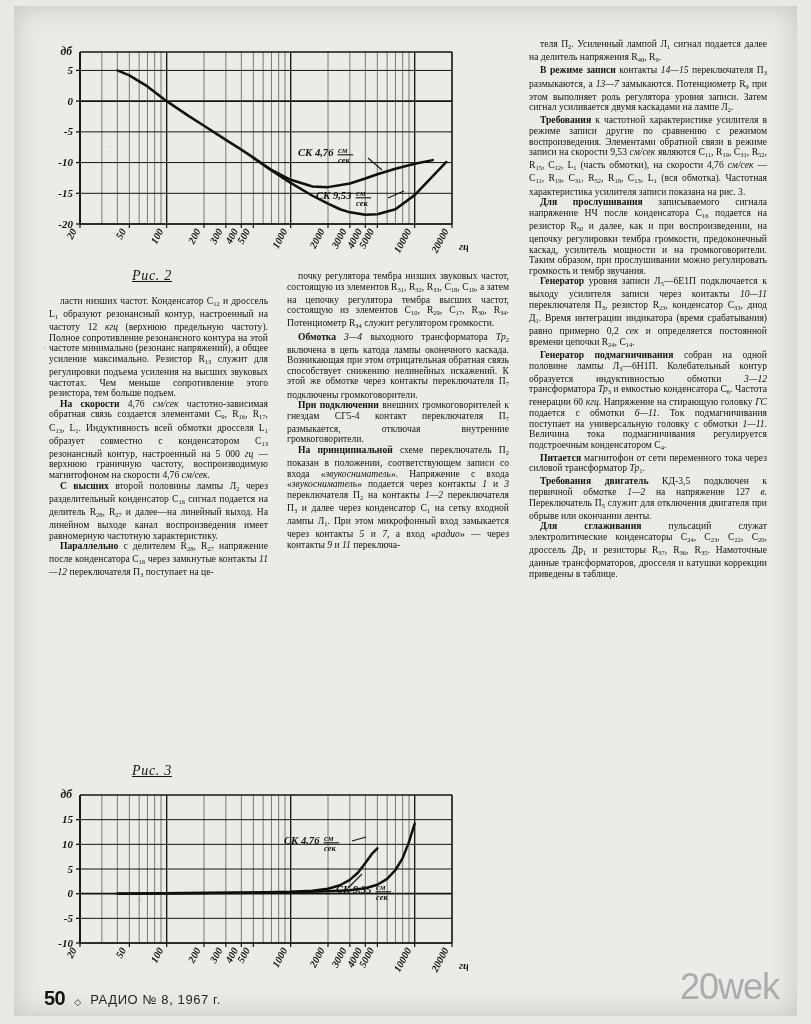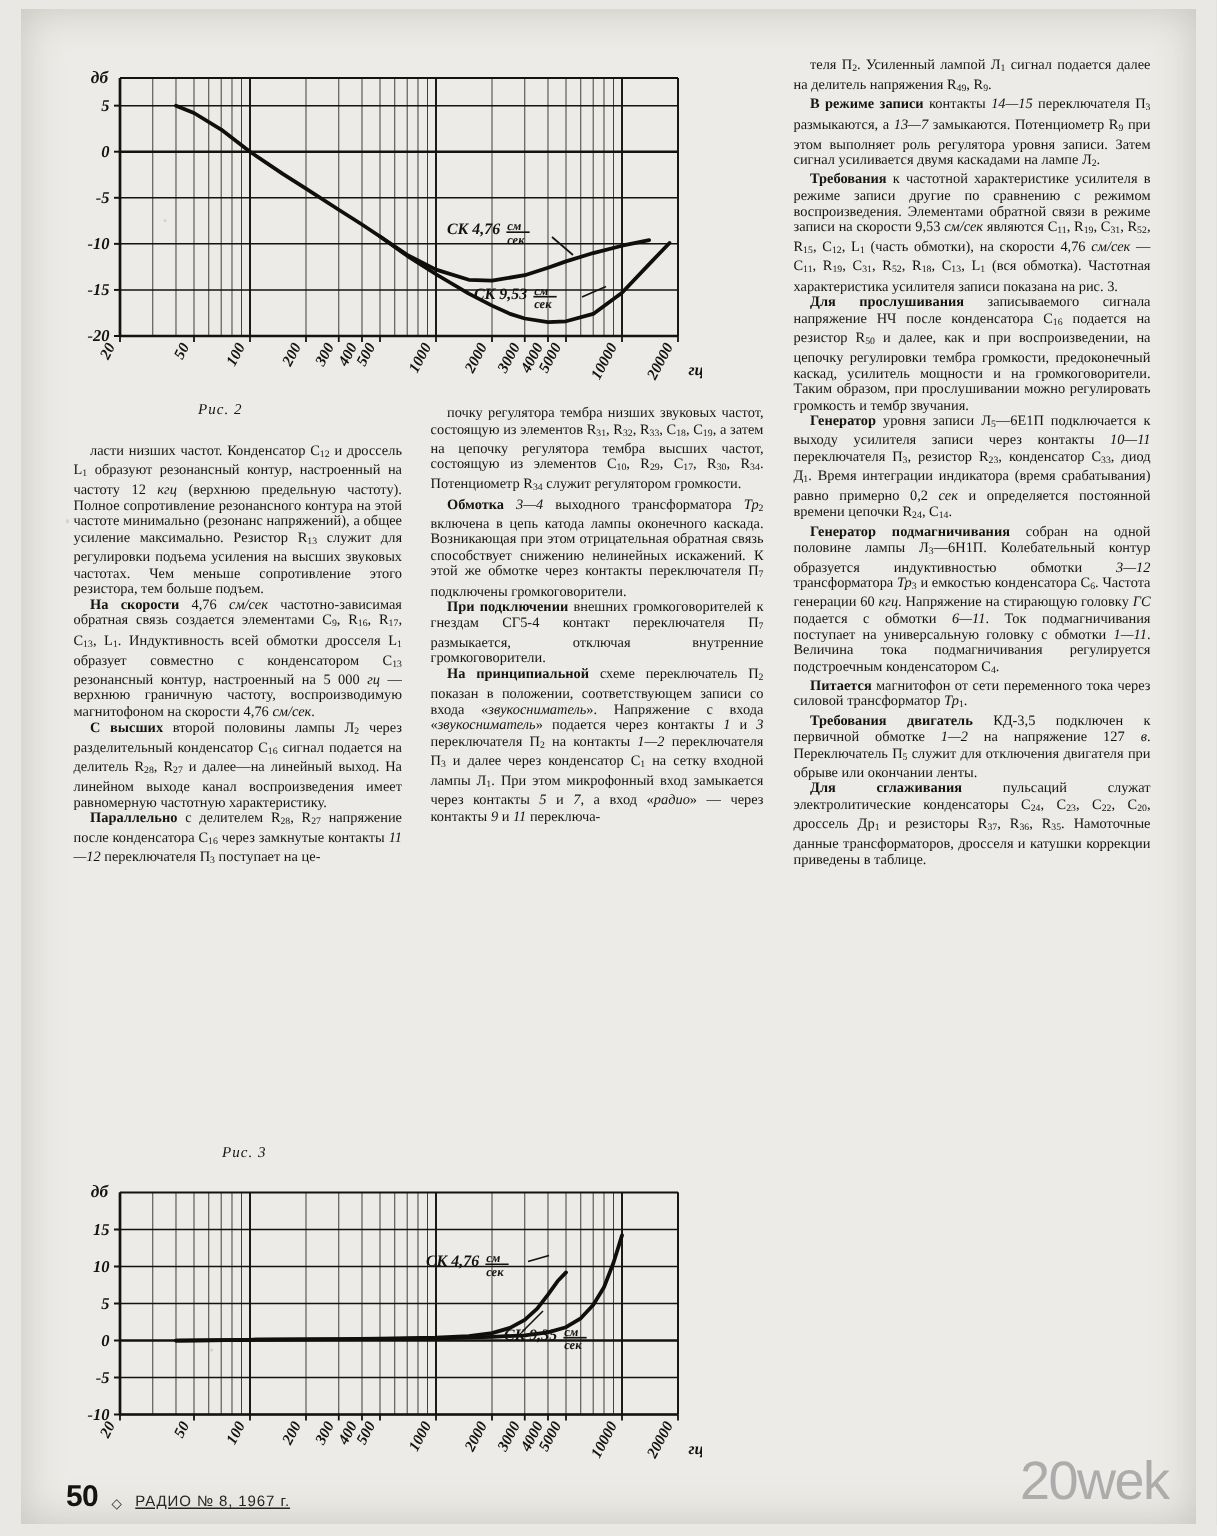--- a/index.html
+++ b/index.html
@@ -30,43 +30,43 @@
   }
   .col p { margin:0; text-indent:11px; }
   i { font-style:italic; }
   sub { font-size:0.68em; vertical-align:-0.25em; }
   b { font-weight:bold; }
 
   
   .figcap {
     position:absolute;
     font-style:italic;
-    font-size:10px;
+    font-size:14px;
     letter-spacing:.7px;
     color:#14130f;
     font-family:"Liberation Serif", serif;
+    text-decoration:underline;
   }
 
   
   .chart { position:absolute; }
   .chart svg { display:block; }
 
   
   .footer { position:absolute; left:30px; bottom:6px; display:flex; align-items:flex-end; gap:9px; }
   .pageno {
     font-family:"Liberation Sans", sans-serif;
     font-weight:bold; font-size:20px; color:#151410;
     letter-spacing:-0.5px;
   }
   .fdiamond { font-size:9px; color:#2a2924; padding-bottom:3px; }
   .fmag {
     font-family:"Liberation Sans", sans-serif;
-    font-size:10px; letter-spacing:.6px; color:#262520;
+    font-size:13px; letter-spacing:.6px; color:#262520;
     padding-bottom:3px;
-    text-decoration:underline;
   }
   .watermark {
     position:absolute; right:18px; bottom:8px;
     font-family:"Liberation Sans", sans-serif;
     font-size:36px; color:#a9a9a9; letter-spacing:-1px;
     opacity:.95;
   }
   .scanspeck {
     position:absolute; background:#bbb9b2; opacity:.5; border-radius:50%;
   }
@@ -342,21 +342,21 @@
             <g>
               <text x="288" y="112" font-family="&quot;Liberation Serif&quot;, serif" font-size="10.6" font-style="italic" font-weight="bold" fill="#141310">СК 9,35</text>
               <text x="328.1" y="109.4" font-family="&quot;Liberation Serif&quot;, serif" font-size="8.4" font-style="italic" font-weight="bold" fill="#141310">см</text>
               <line x1="327.6" y1="110.8" x2="343.1" y2="110.8" stroke="#141310" stroke-width="1.1"></line>
               <text x="328.1" y="118.6" font-family="&quot;Liberation Serif&quot;, serif" font-size="8.4" font-style="italic" font-weight="bold" fill="#141310">сек</text>
               <path d="M300 107 L314 93" fill="none" stroke="#141310" stroke-width="1.1"></path>
             </g>
           </g>
       </svg>
     </div>
-    <div class="figcap" style="left:134px; top:757px;">Рис. 3</div>
+    <div class="figcap" style="left:118px; top:757px;">Рис. 3</div>
 
     <div class="col" id="col-left" style="left:35px; top:290px; width:219px;">
         <p>ласти низших частот. Конденсатор C<sub>12</sub> и дроссель L<sub>1</sub> образуют резонансный контур, настроенный на частоту 12 <i>кгц</i> (верхнюю предельную частоту). Полное сопротивление резонансного контура на этой частоте минимально (резонанс напряжений), а общее усиление максимально. Резистор R<sub>13</sub> служит для регулировки подъема усиления на высших звуковых частотах. Чем меньше сопротивление этого резистора, тем больше подъем.</p>
         <p><b>На скорости</b> 4,76 <i>см/сек</i> частотно-зависимая обратная связь создается элементами C<sub>9</sub>, R<sub>16</sub>, R<sub>17</sub>, C<sub>13</sub>, L<sub>1</sub>. Индуктивность всей обмотки дросселя L<sub>1</sub> образует совместно с конденсатором C<sub>13</sub> резонансный контур, настроенный на 5 000 <i>гц</i> — верхнюю граничную частоту, воспроизводимую магнитофоном на скорости 4,76 <i>см/сек</i>.</p>
         <p><b>С высших</b> второй половины лампы Л<sub>2</sub> через разделительный конденсатор C<sub>16</sub> сигнал подается на делитель R<sub>28</sub>, R<sub>27</sub> и далее—на линейный выход. На линейном выходе канал воспроизведения имеет равномерную частотную характеристику.</p>
         <p><b>Параллельно</b> с делителем R<sub>28</sub>, R<sub>27</sub> напряжение после конденсатора C<sub>16</sub> через замкнутые контакты <i>11—12</i> переключателя П<sub>3</sub> поступает на це-</p>
       </div>
 
     <div class="col" id="col-middle" style="left:273px; top:265px; width:222px;">
         <p>почку регулятора тембра низших звуковых частот, состоящую из элементов R<sub>31</sub>, R<sub>32</sub>, R<sub>33</sub>, C<sub>18</sub>, C<sub>19</sub>, а затем на цепочку регулятора тембра высших частот, состоящую из элементов C<sub>10</sub>, R<sub>29</sub>, C<sub>17</sub>, R<sub>30</sub>, R<sub>34</sub>. Потенциометр R<sub>34</sub> служит регулятором громкости.</p>

